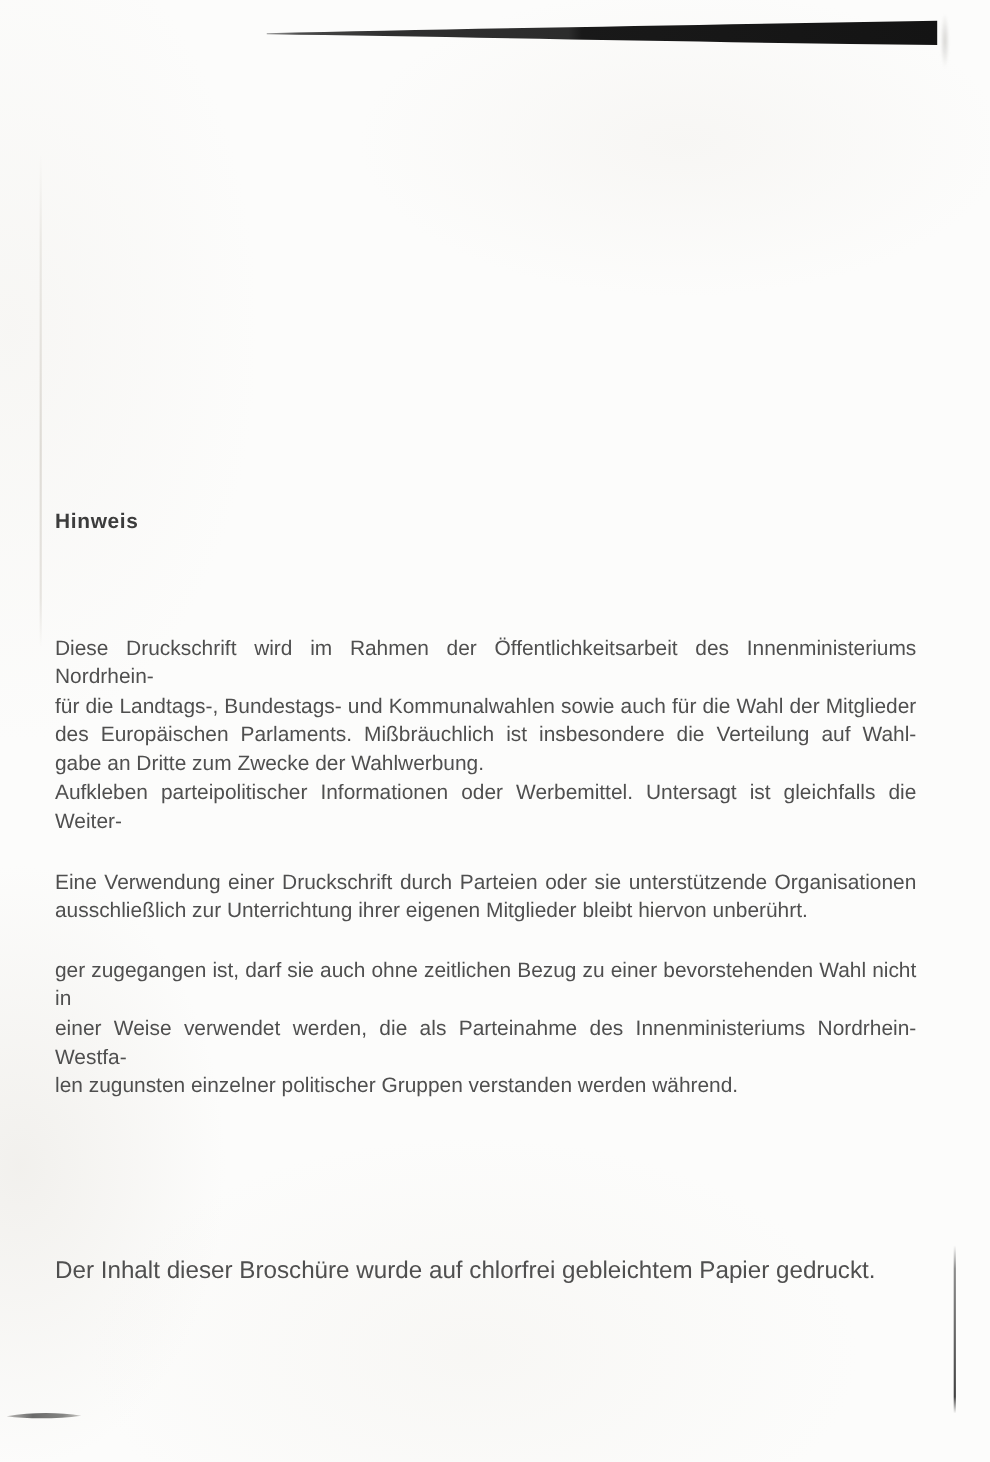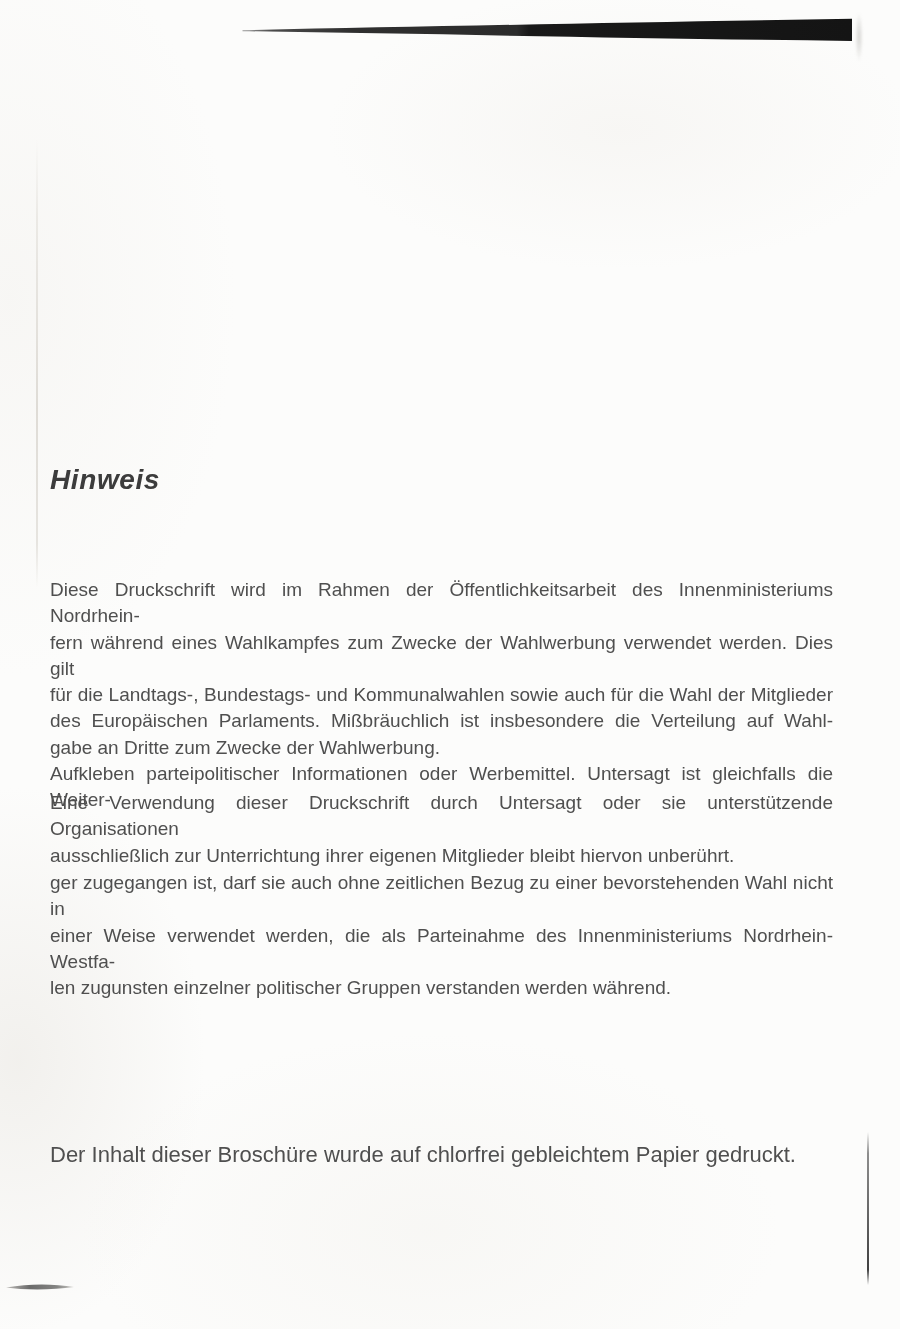--- a/index.html
+++ b/index.html
@@ -47,25 +47,24 @@
     left:855px; top:12px;
     width:8px; height:50px;
     background:radial-gradient(closest-side, rgba(168,166,162,0.45), rgba(168,166,162,0));
     filter:blur(1px);
   }
 
   
   .heading{
     position:absolute;
     left:50px; top:464px;
-    font-size:28px;
+    font-size:19px;
     font-weight:bold;
     letter-spacing:0.6px;
     color:var(--heading-ink, #3c3c3c);
-    font-style:italic;
   }
   .para{
     position:absolute;
     left:50px;
     width:783px;
     font-size:19px;
     line-height:26.3px;
     color:var(--ink, #4f4f4f);
   }
   .para-1{top:577px;}
@@ -114,28 +113,27 @@
         <stop offset="1" stop-color="#c7c5c1"></stop>
       </linearGradient>
     </defs>
     <path d="M4,7.5 C28,3.4 52,3.8 72,7.0 C50,10.2 22,10.1 4,7.5 Z" fill="url(#markGrad)" opacity="0.9"></path>
   </svg>
 
   <div class="heading">Hinweis</div>
 
   <div class="para para-1">
       <div class="tline just">Diese Druckschrift wird im Rahmen der Öffentlichkeitsarbeit des Innenministeriums Nordrhein-</div>
-      <div class="tline just">fern während eines Wahlkampfes zum Zwecke der Wahlwerbung verwendet werden. Dies gilt</div>
       <div class="tline just">für die Landtags-, Bundestags- und Kommunalwahlen sowie auch für die Wahl der Mitglieder</div>
       <div class="tline just">des Europäischen Parlaments. Mißbräuchlich ist insbesondere die Verteilung auf Wahl-</div>
       <div class="tline">gabe an Dritte zum Zwecke der Wahlwerbung.</div>
       <div class="tline just">Aufkleben parteipolitischer Informationen oder Werbemittel. Untersagt ist gleichfalls die Weiter-</div>
     </div>
   <div class="para para-2">
-      <div class="tline just">Eine Verwendung dieser Druckschrift durch Untersagt oder sie unterstützende Organisationen</div>
+      <div class="tline just">Eine Verwendung einer Druckschrift durch Parteien oder sie unterstützende Organisationen</div>
       <div class="tline">ausschließlich zur Unterrichtung ihrer eigenen Mitglieder bleibt hiervon unberührt.</div>
     </div>
   <div class="para para-3">
       <div class="tline just">ger zugegangen ist, darf sie auch ohne zeitlichen Bezug zu einer bevorstehenden Wahl nicht in</div>
       <div class="tline just">einer Weise verwendet werden, die als Parteinahme des Innenministeriums Nordrhein-Westfa-</div>
       <div class="tline">len zugunsten einzelner politischer Gruppen verstanden werden während.</div>
     </div>
 
   <div class="footer-note">Der Inhalt dieser Broschüre wurde auf chlorfrei gebleichtem Papier gedruckt.</div>
 

